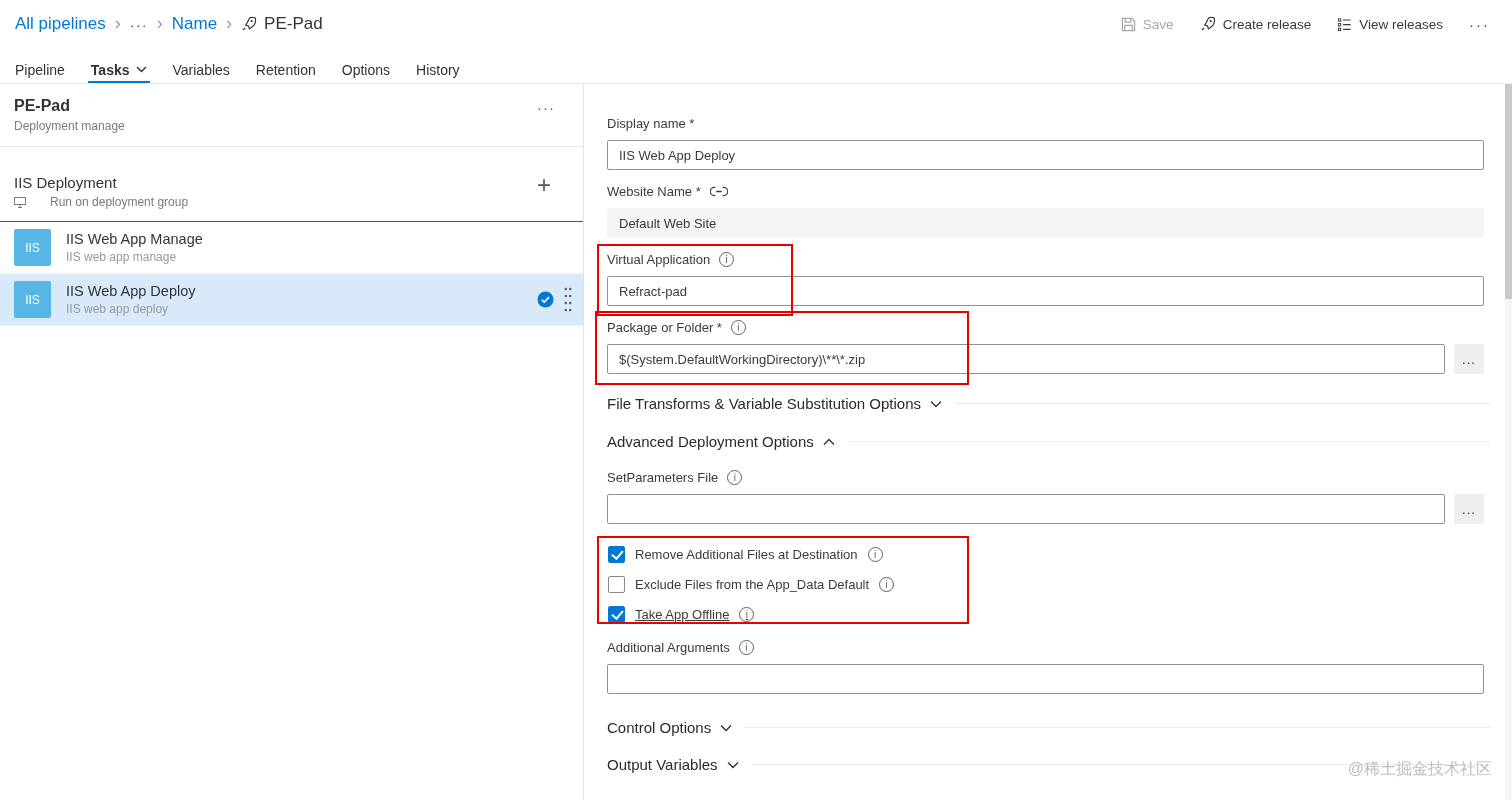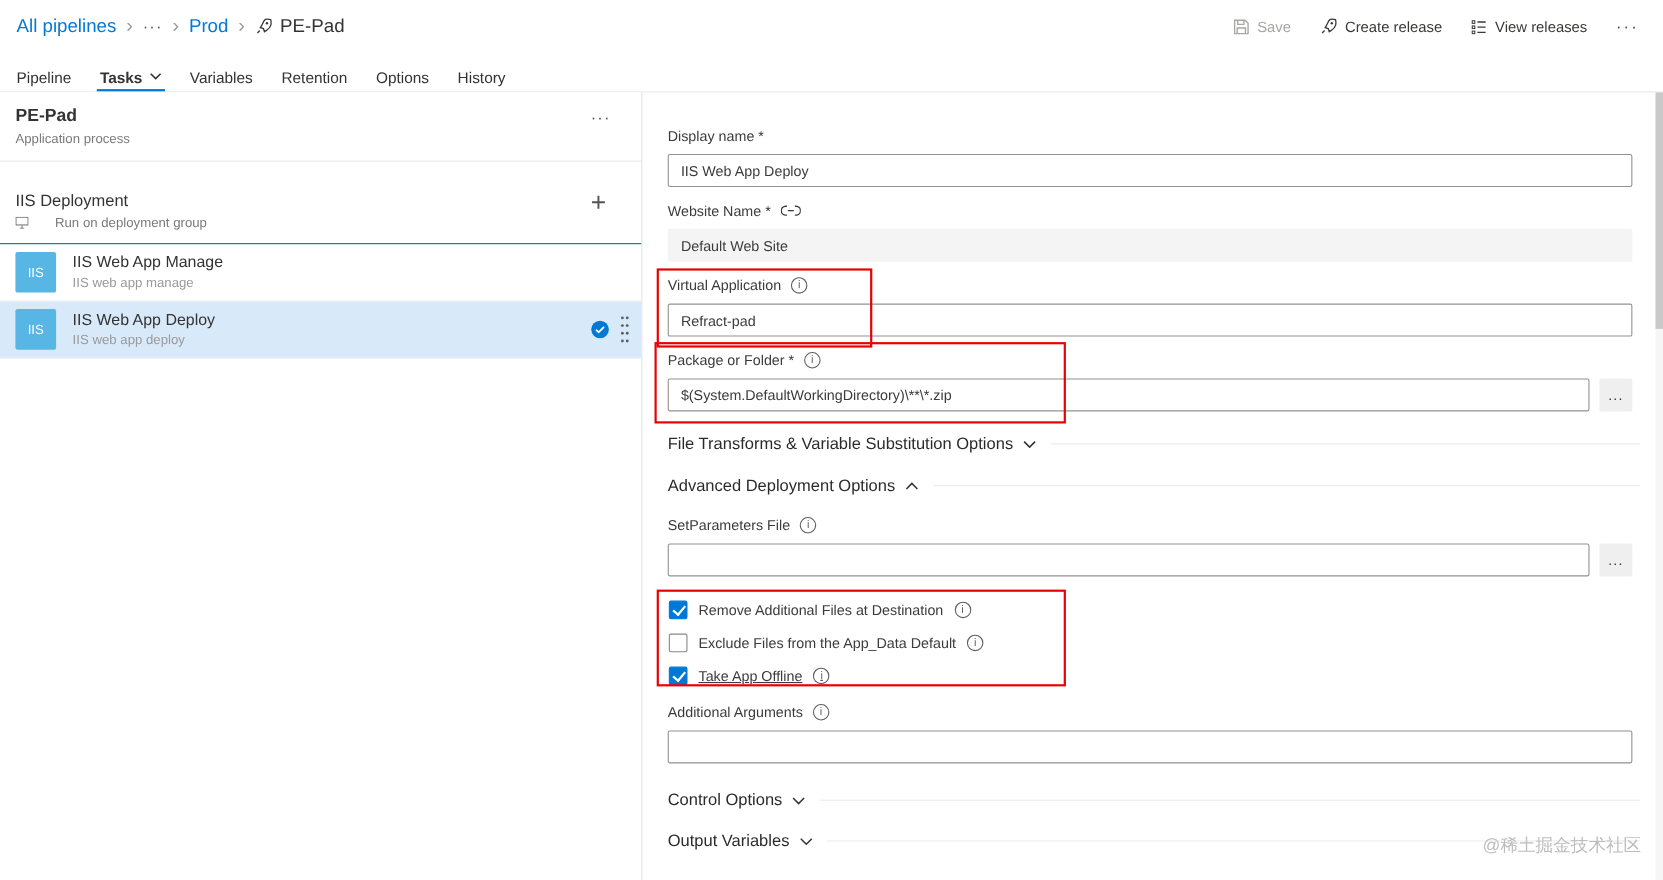--- a/index.html
+++ b/index.html
@@ -78,21 +78,21 @@
 <body>
 
 <div class="app">
 
   <div class="topbar">
     <div class="breadcrumb">
       <span class="bc-link">All pipelines</span>
       <span class="bc-sep">›</span>
       <span class="bc-ellipsis">···</span>
       <span class="bc-sep">›</span>
-      <span class="bc-link">Prod</span>
+      <span class="bc-link">Name</span>
       <span class="bc-sep">›</span>
       <span class="bc-current">
         <span style="display:flex;">
           <svg width="16" height="16" viewBox="0 0 16 16">
               <path d="M9.3 1.6c2.3-.6 4.8.2 4.8.2s.8 2.5.2 4.8c-.5 1.9-2 3.8-4.3 5.2l-1.6 1-0.9-2.8-2.8-.9 1-1.6C7.1 5.2 7.4 3 9.3 1.6z" fill="none" stroke="#3b3a39" stroke-width="1.2"></path>
               <circle cx="10.7" cy="5.1" r="1.1" fill="#3b3a39"></circle>
               <path d="M4.2 11.8 2 14" stroke="#3b3a39" stroke-width="1.2"></path>
             </svg>
         </span>
         <span>PE-Pad</span>
@@ -148,21 +148,21 @@
     <div class="tab">Options</div>
     <div class="tab">History</div>
   </div>
 
   <div class="content">
 
     <div class="left">
       <div class="proc-header">
         <div>
           <div class="proc-title">PE-Pad</div>
-          <div class="proc-sub">Application process</div>
+          <div class="proc-sub">Deployment manage</div>
         </div>
         <span class="panel-more">···</span>
       </div>
 
       <div class="group-header">
         <div>
           <div class="group-title">IIS Deployment</div>
           <div class="group-sub">
             <span style="display:flex;">
               <svg width="12" height="11" viewBox="0 0 12 11">

